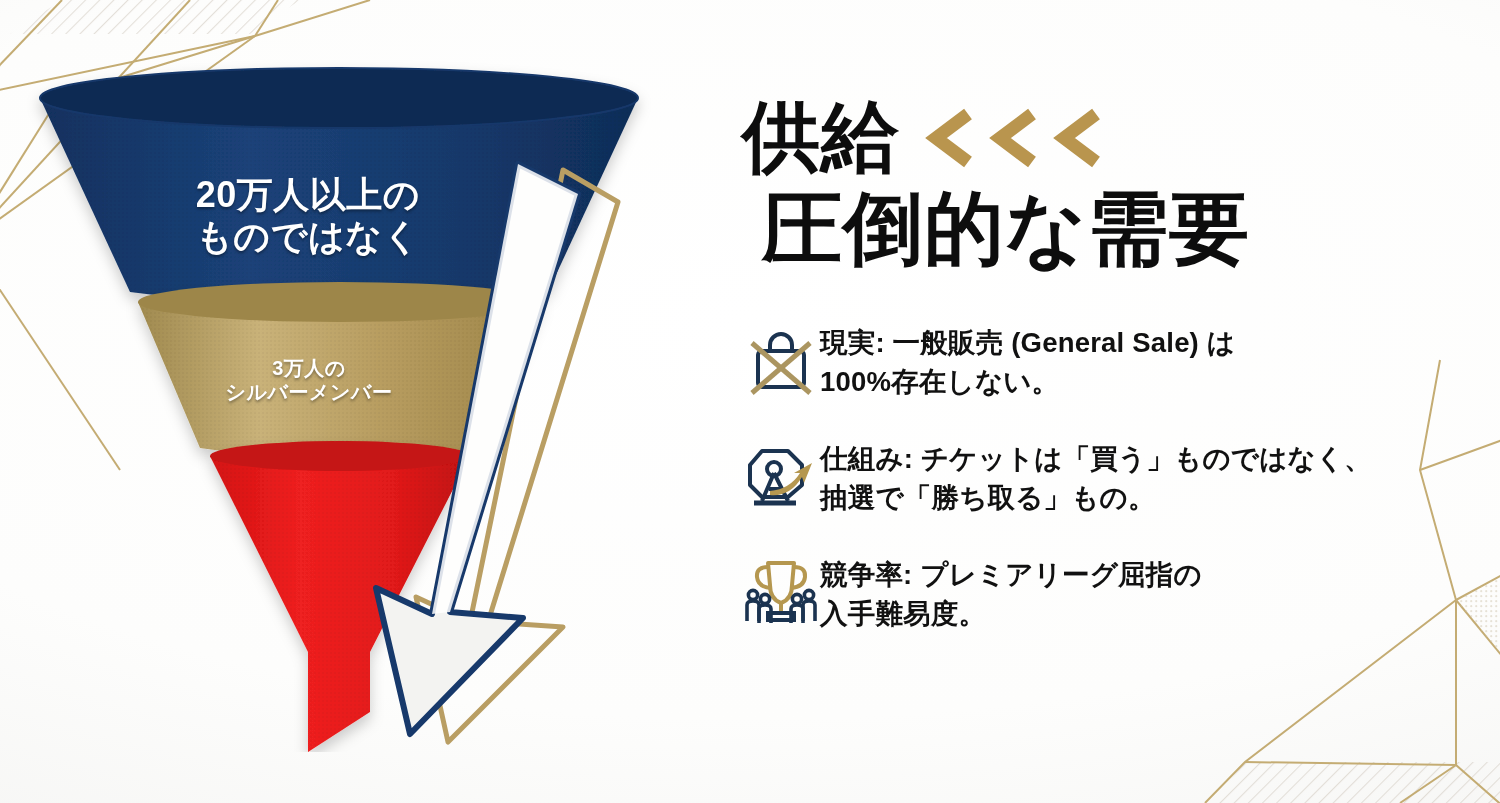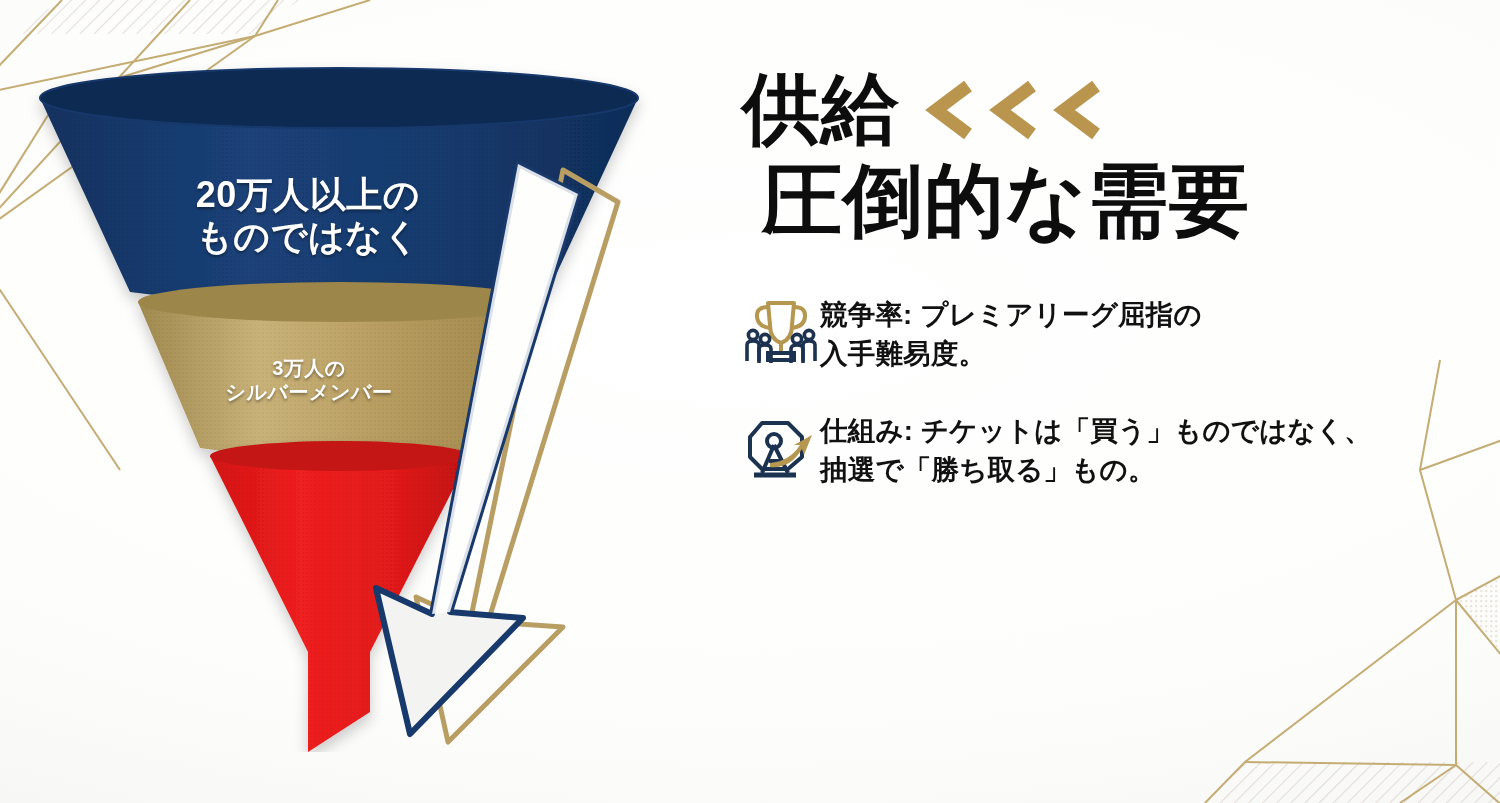--- a/index.html
+++ b/index.html
@@ -39,21 +39,21 @@
 
   
   .right{position:absolute;left:742px;top:70px;width:720px;}
   .headline{margin:0;padding:0;}
   .h-line{
     display:flex;align-items:center;
     font-weight:bold;color:#0d0d0d;
     letter-spacing:1px;
     line-height:1.02;
   }
-  .h-line1{font-size:78px;}
+  .h-line1{font-size:78px;margin-top:28px;}
   .h-line2{font-size:80px;margin-top:10px;margin-left:20px;}
   .chev{margin-left:22px;display:flex;align-items:center;gap:8px;}
 
   .bullets{margin-top:52px;}
   .bullet{display:flex;align-items:flex-start;margin-bottom:36px;}
   .b-icon{width:78px;flex:0 0 78px;display:flex;justify-content:center;align-items:flex-start;padding-top:2px;}
   .b-text{
     font-size:27.5px;font-weight:bold;color:#111111;
     line-height:1.42;letter-spacing:.2px;white-space:pre-line;
     padding-top:2px;
@@ -180,20 +180,47 @@
           </svg>
         </span>
       </div>
       <div class="h-line h-line2">
         <span>圧倒的な需要</span>
       </div>
     </div>
 
     <div class="bullets">
 
+      <div class="bullet">
+        <div class="b-icon">
+          <svg width="74" height="74" viewBox="0 0 74 74">
+            <rect x="14" y="28" width="46" height="36" rx="4" fill="none" stroke="#1b3350" stroke-width="4"></rect>
+            <path d="M 26,28 L 26,22 A 11,11 0 0 1 48,22 L 48,28" fill="none" stroke="#1b3350" stroke-width="4"></path>
+            <line x1="8" y1="20" x2="66" y2="70" stroke="#ab9560" stroke-width="5"></line>
+            <line x1="66" y1="20" x2="8" y2="70" stroke="#ab9560" stroke-width="5"></line>
+          </svg>
+        </div>
+        <div class="b-text">現実: 一般販売 (General Sale) は
+100%存在しない。</div>
+      </div>
+
+      <div class="bullet">
+        <div class="b-icon">
+          <svg width="74" height="74" viewBox="0 0 74 74">
+            <polygon points="18,12 44,12 58,26 58,46 44,58 18,58 6,46 6,26" fill="none" stroke="#1b3350" stroke-width="4" stroke-linejoin="round"></polygon>
+            <circle cx="30" cy="30" r="7" fill="none" stroke="#1b3350" stroke-width="4"></circle>
+            <path d="M 30,34 L 18,62 M 30,34 L 44,62" stroke="#1b3350" stroke-width="4" fill="none"></path>
+            <line x1="10" y1="64" x2="52" y2="64" stroke="#1b3350" stroke-width="5"></line>
+            <line x1="25" y1="50" x2="37" y2="50" stroke="#1b3350" stroke-width="4"></line>
+            <path d="M 26,52 Q 46,50 56,34 L 50,34 L 68,24 L 60,44 L 58,38 Q 46,58 26,56 Z" fill="#b5974f"></path>
+          </svg>
+        </div>
+        <div class="b-text">仕組み: チケットは「買う」ものではなく、
+抽選で「勝ち取る」もの。</div>
+      </div>
 
       <div class="bullet">
         <div class="b-icon">
           <svg width="74" height="74" viewBox="0 0 74 74">
             <path d="M 24,8 L 50,8 L 48,30 Q 48,44 37,48 Q 26,44 26,30 Z" fill="none" stroke="#b5974f" stroke-width="4" stroke-linejoin="round"></path>
             <path d="M 24,12 Q 12,12 13,22 Q 14,32 27,33" fill="none" stroke="#b5974f" stroke-width="4"></path>
             <path d="M 50,12 Q 62,12 61,22 Q 60,32 47,33" fill="none" stroke="#b5974f" stroke-width="4"></path>
             <line x1="37" y1="48" x2="37" y2="58" stroke="#b5974f" stroke-width="4"></line>
             <rect x="24" y="58" width="26" height="7" fill="none" stroke="#1b3350" stroke-width="4"></rect>
             <g stroke="#1b3350" stroke-width="3.6" fill="none">
@@ -205,30 +232,15 @@
               <path d="M 71,66 L 71,50 Q 71,46 65,46 Q 59,46 59,50 L 59,66"></path>
               <circle cx="53" cy="44" r="4.6"></circle>
               <path d="M 59,68 L 59,54 Q 59,50 53,50 Q 47,50 47,54 L 47,68"></path>
             </g>
           </svg>
         </div>
         <div class="b-text">競争率: プレミアリーグ屈指の
 入手難易度。</div>
       </div>
 
-      <div class="bullet">
-        <div class="b-icon">
-          <svg width="74" height="74" viewBox="0 0 74 74">
-            <polygon points="18,12 44,12 58,26 58,46 44,58 18,58 6,46 6,26" fill="none" stroke="#1b3350" stroke-width="4" stroke-linejoin="round"></polygon>
-            <circle cx="30" cy="30" r="7" fill="none" stroke="#1b3350" stroke-width="4"></circle>
-            <path d="M 30,34 L 18,62 M 30,34 L 44,62" stroke="#1b3350" stroke-width="4" fill="none"></path>
-            <line x1="10" y1="64" x2="52" y2="64" stroke="#1b3350" stroke-width="5"></line>
-            <line x1="25" y1="50" x2="37" y2="50" stroke="#1b3350" stroke-width="4"></line>
-            <path d="M 26,52 Q 46,50 56,34 L 50,34 L 68,24 L 60,44 L 58,38 Q 46,58 26,56 Z" fill="#b5974f"></path>
-          </svg>
-        </div>
-        <div class="b-text">仕組み: チケットは「買う」ものではなく、
-抽選で「勝ち取る」もの。</div>
-      </div>
-
     </div>
   </div>
 </div>
 
 </body></html>

